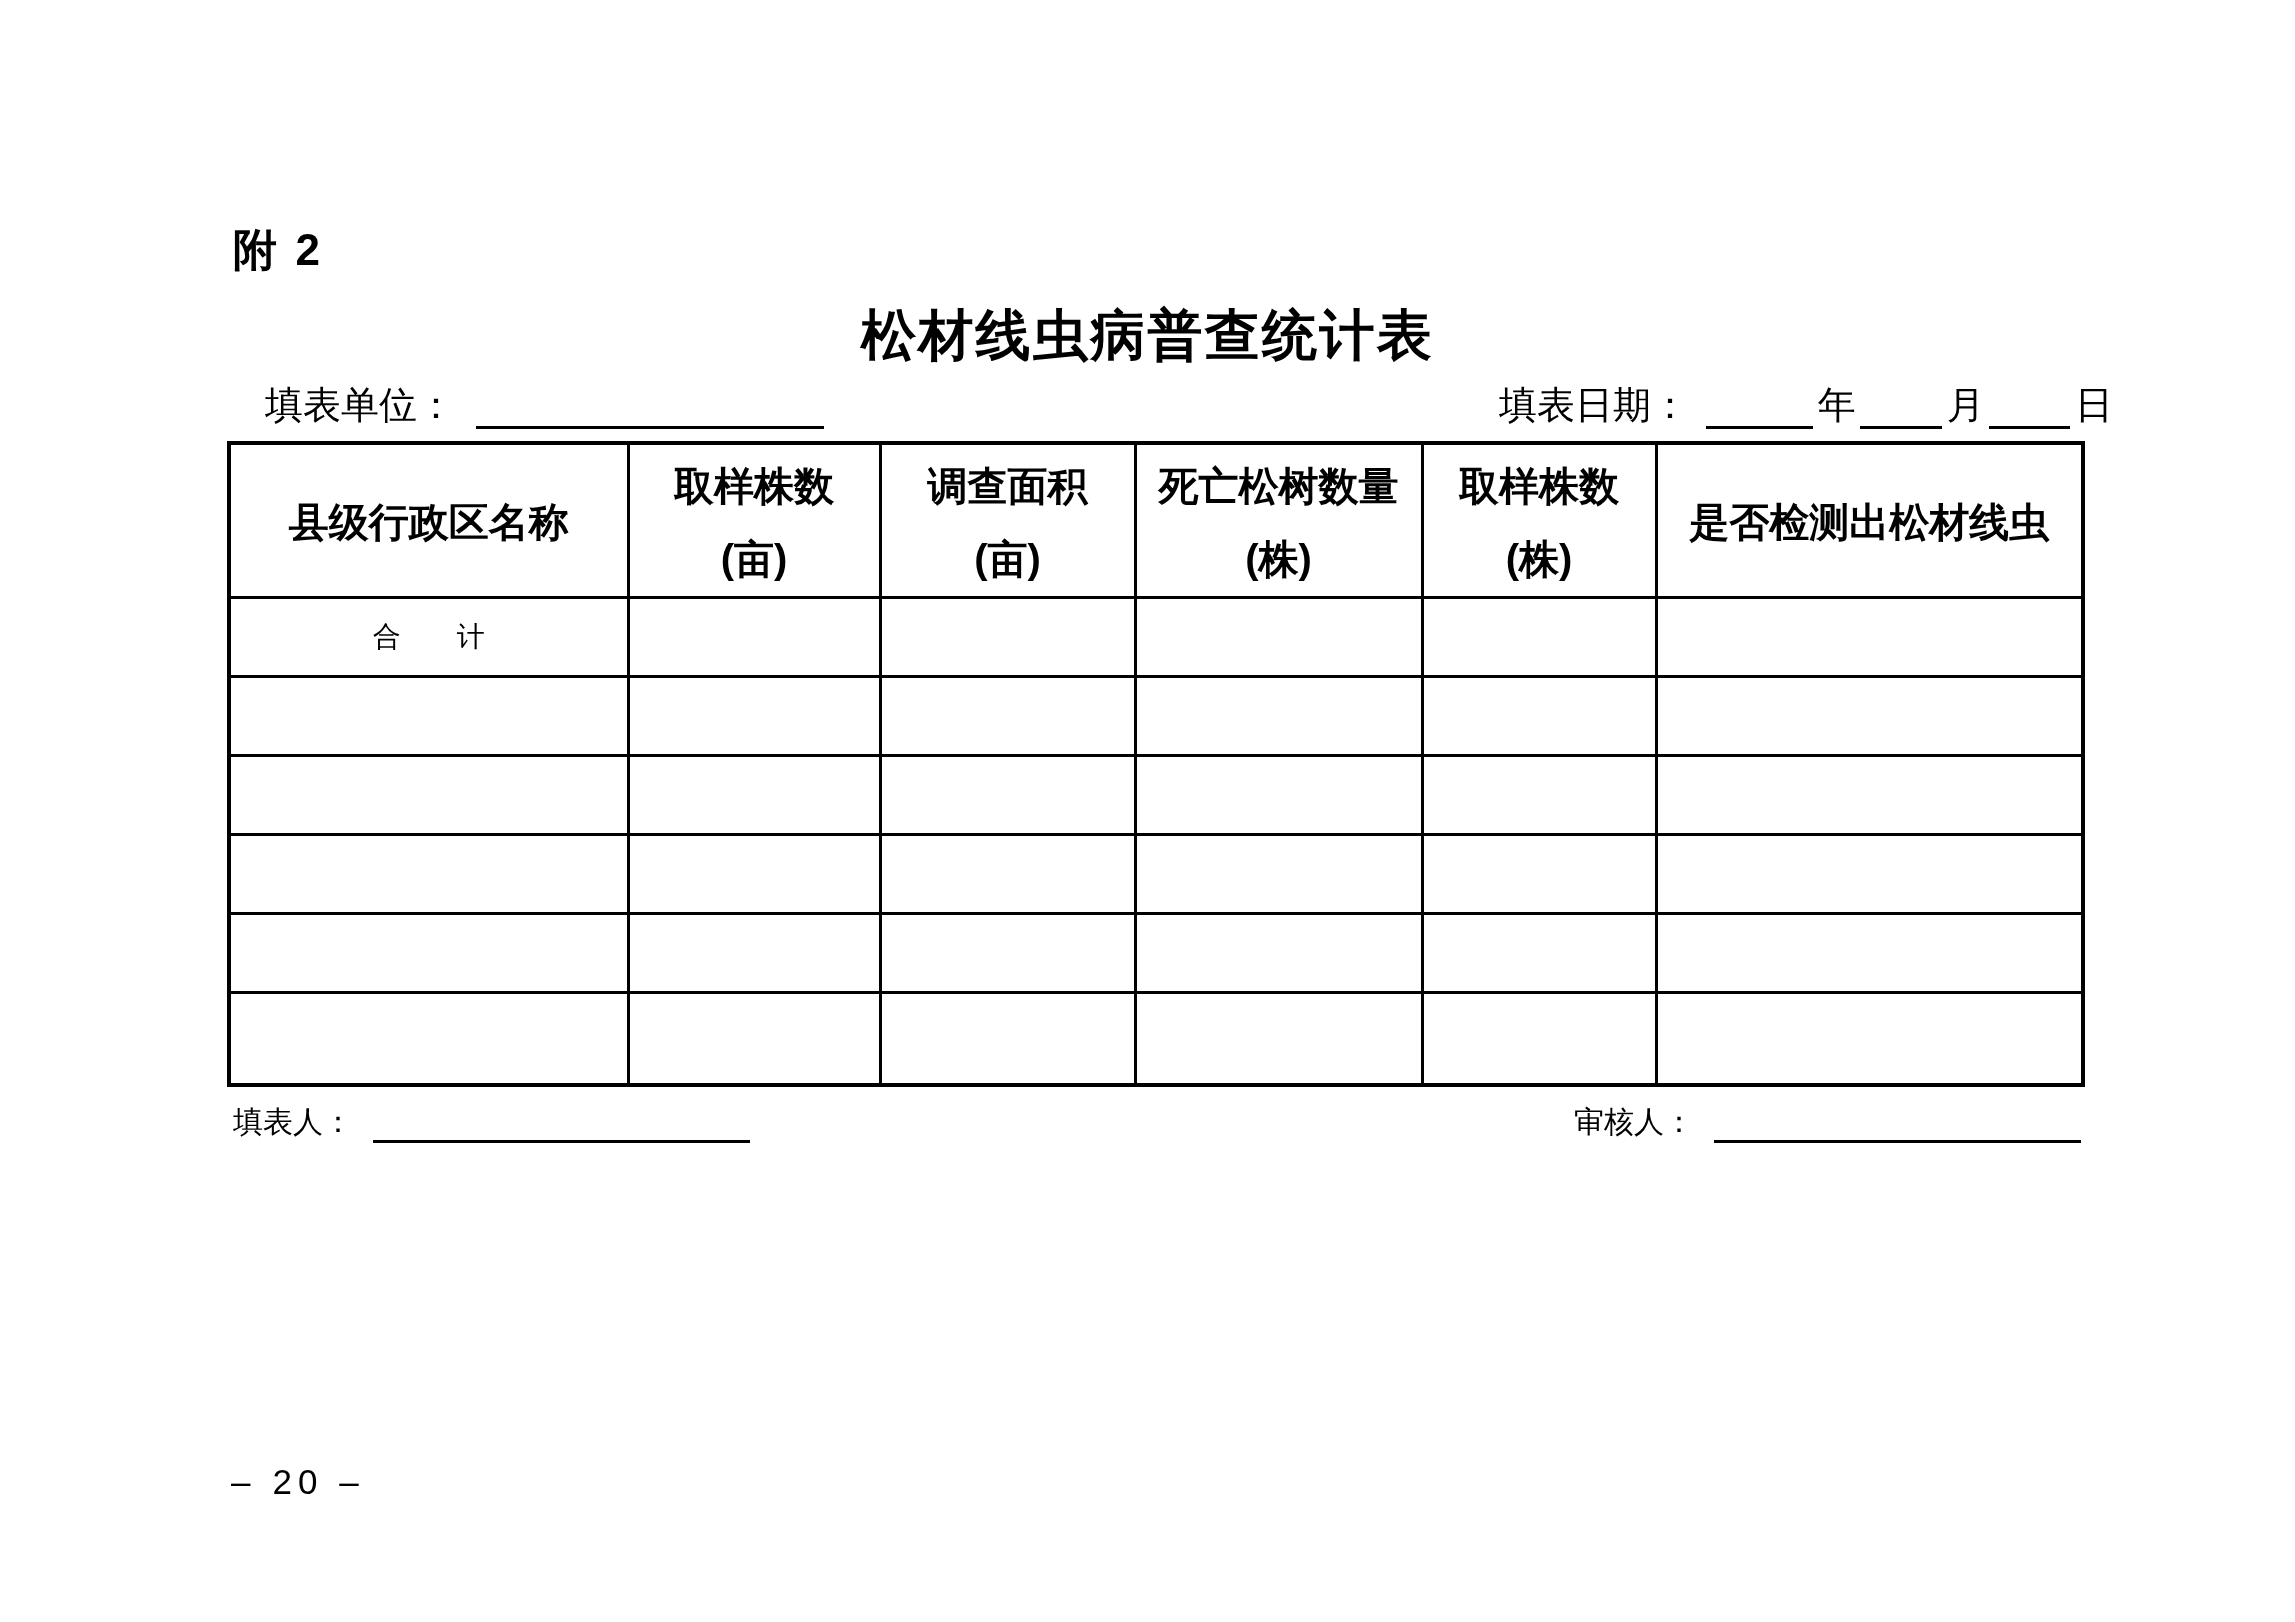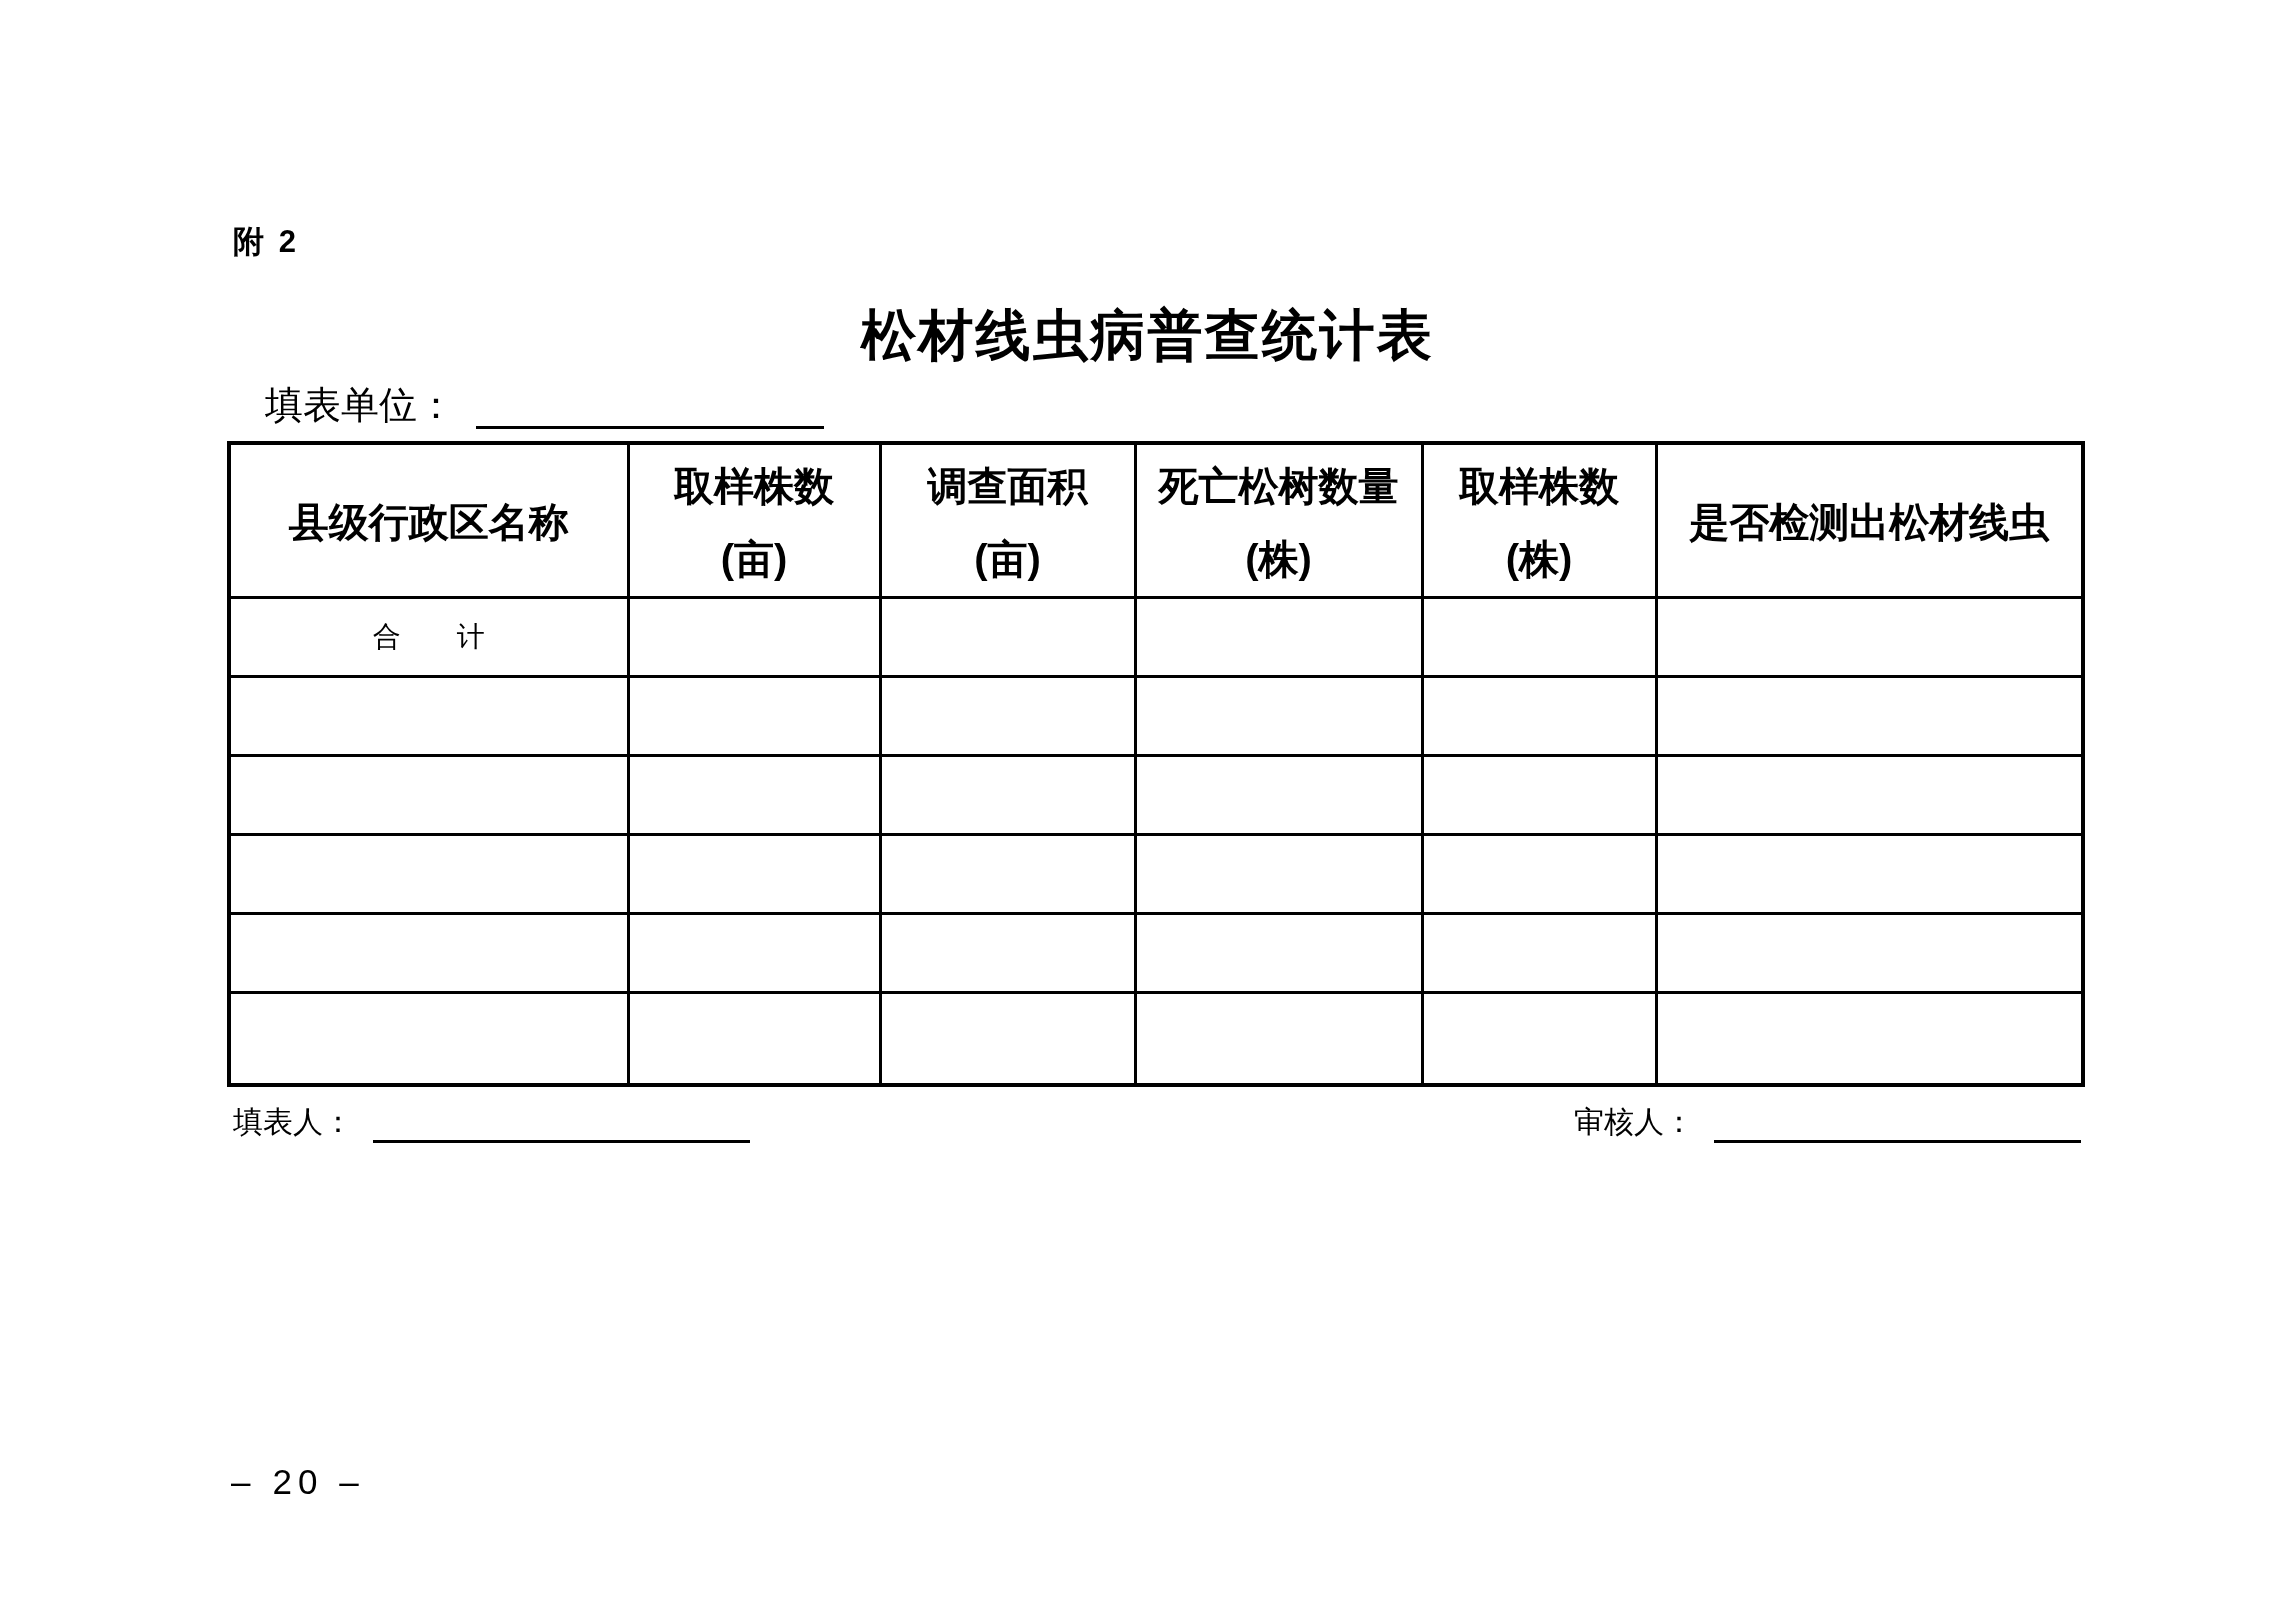--- a/index.html
+++ b/index.html
@@ -14,21 +14,21 @@
     overflow: hidden;
     color: #000000;
     font-family: "Liberation Serif", "DejaVu Serif", serif;
   }
 
   
   .attachment {
     position: absolute;
     left: 233px;
     top: 221px;
-    font-size: 31px;
+    font-size: 44px;
     font-weight: 600;
     font-family: "Liberation Sans", "DejaVu Sans", sans-serif;
     letter-spacing: 3.1px;
     white-space: pre;
   }
   .title {
     position: absolute;
     left: 0;
     top: 299px;
     width: 100%;
@@ -132,20 +132,23 @@
 </head>
 <body>
 
 <div class="attachment">附 2</div>
 
 <div class="title">松材线虫病普查统计表</div>
 
 <div class="info-row">
   <span class="unit-group">
     <span>填表单位：</span><span class="blank blank-unit"></span>
+  </span>
+  <span class="date-group">
+    <span>填表日期：</span><span class="blank blank-year"></span><span>年</span><span class="blank blank-month"></span><span>月</span><span class="blank blank-day"></span><span>日</span>
   </span>
 </div>
 
 <table class="survey-table">
   <colgroup>
     <col style="width:399px">
     <col style="width:252px">
     <col style="width:255px">
     <col style="width:287px">
     <col style="width:234px">

